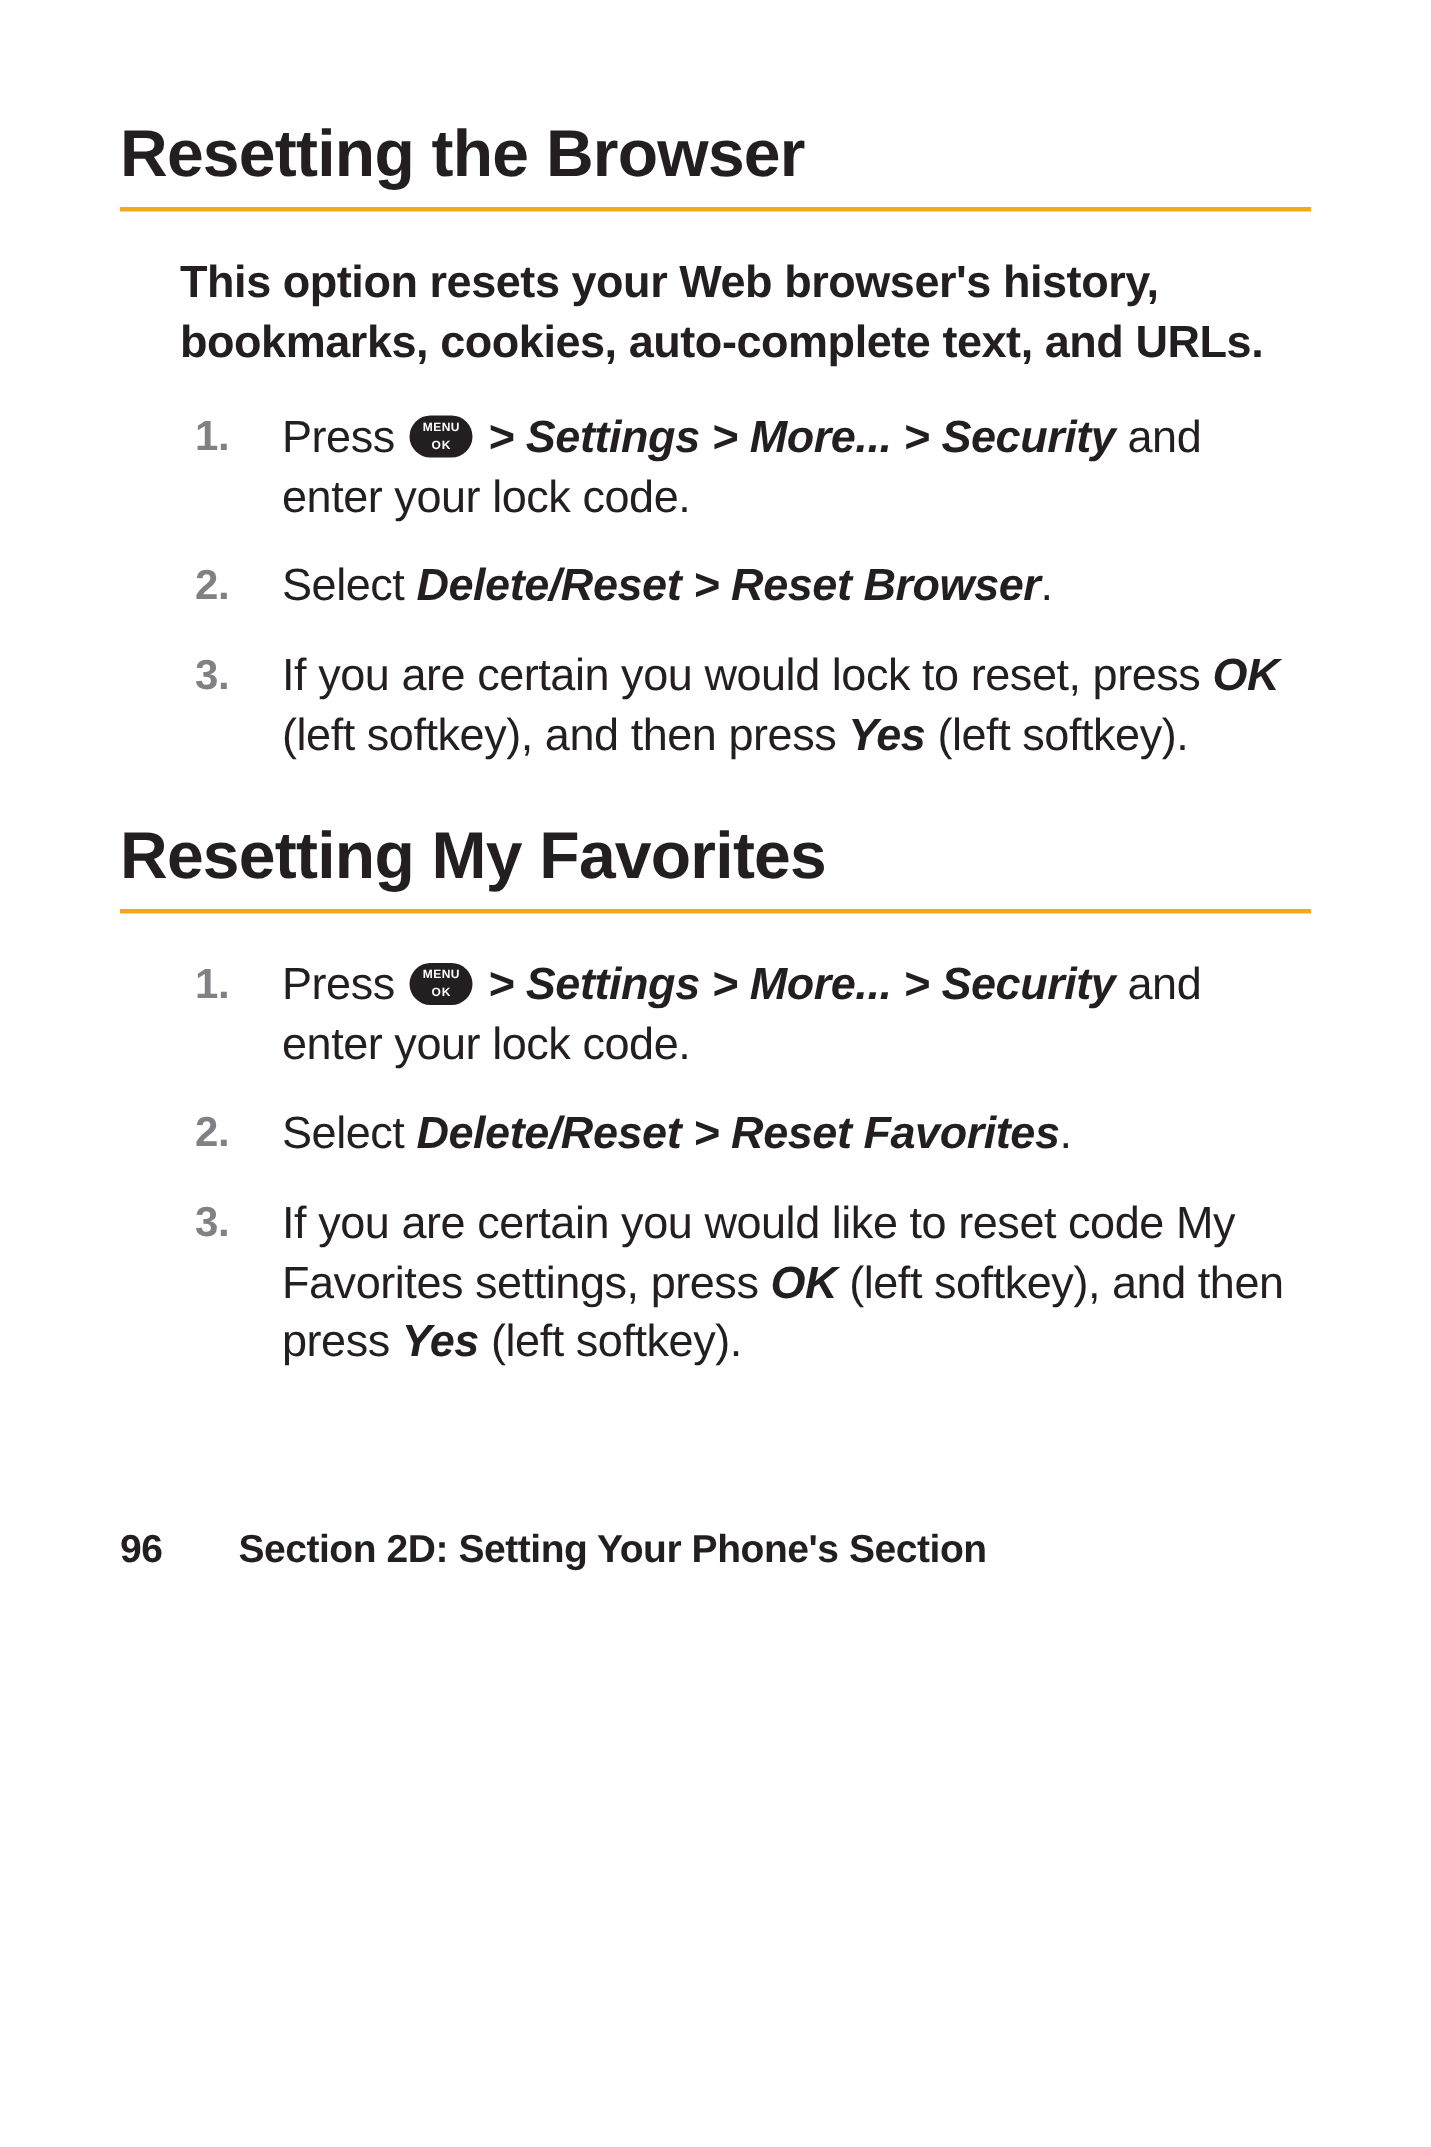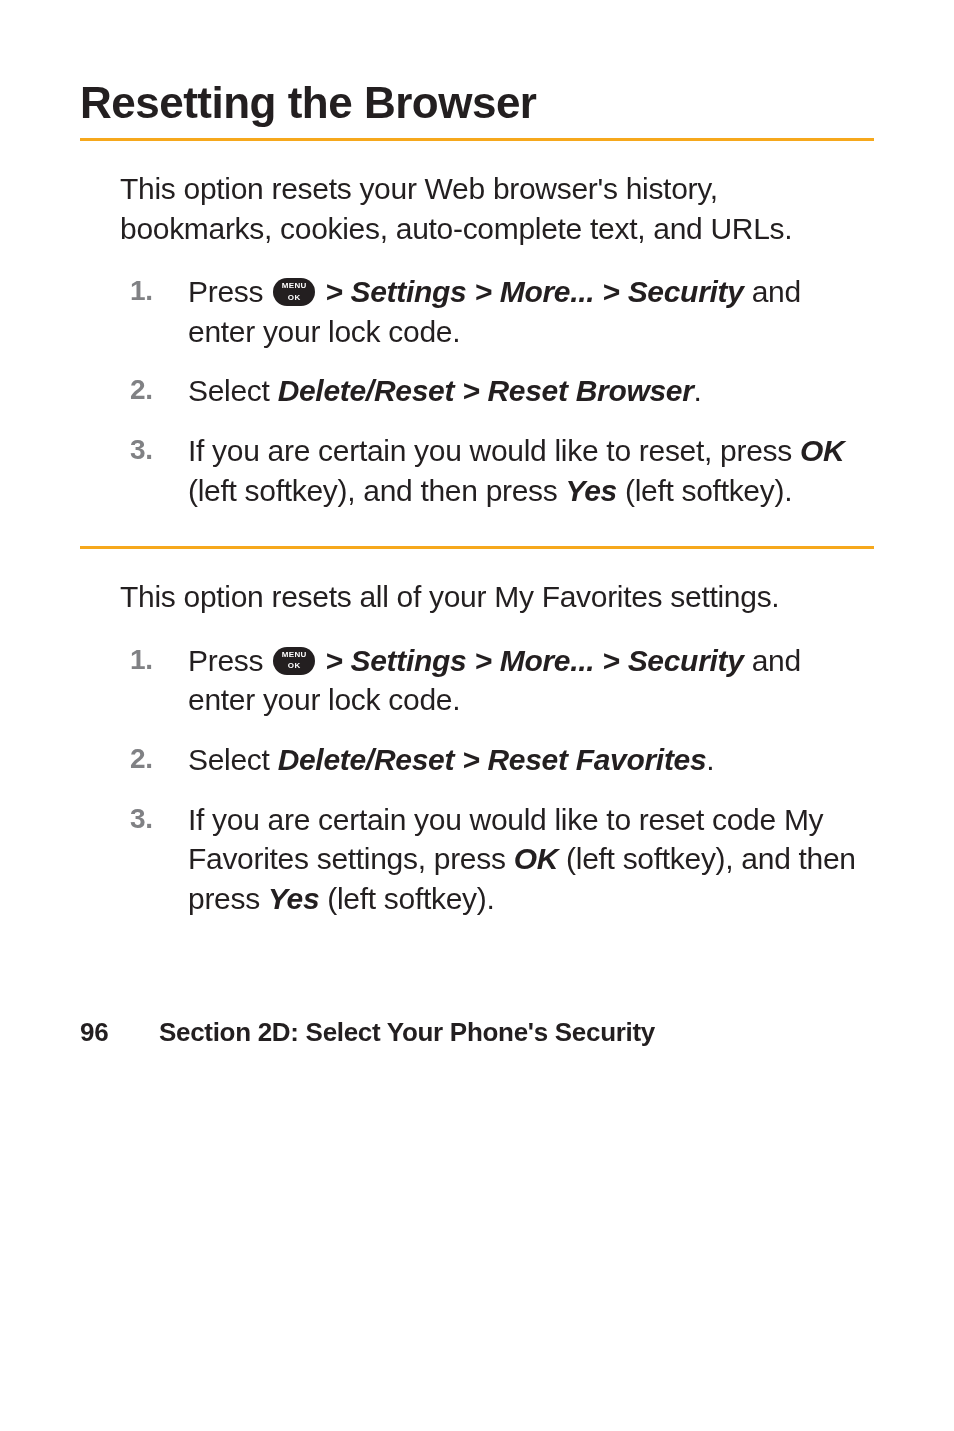--- a/index.html
+++ b/index.html
@@ -1,20 +1,20 @@
 <!DOCTYPE html>
 <html><head>
 <meta charset="utf-8">
 <style>
   * { margin: 0; padding: 0; box-sizing: border-box; }
   html, body { width: 954px; height: 1431px; background: #fff; font-family: "Myriad Pro", "Segoe UI", -apple-system, Arial, sans-serif; color: #231f20; }
   .page { position: relative; width: 954px; height: 1112px; padding: 78px 80px 0 80px; }
   .h1 { font-size: 44px; font-weight: 700; letter-spacing: -0.5px; margin-bottom: 10px; }
   .rule { height: 3px; background: #f6a81c; margin-bottom: 28px; }
-  .intro { font-size: 30px; line-height: 1.32; margin: 0 0 24px 40px; letter-spacing: -0.3px; }
+  .intro { font-size: 30px; line-height: 1.32; margin: 0 0 24px 40px; letter-spacing: -0.3px; font-weight: bold; }
   .steps { list-style: none; margin: 0 0 36px 50px; }
   .steps li { display: flex; align-items: flex-start; font-size: 30px; line-height: 1.32; margin-bottom: 20px; letter-spacing: -0.3px; }
   .num { width: 58px; flex: 0 0 58px; font-weight: 700; color: #808184; font-size: 28px; padding-top: 1px; }
   .body { flex: 1; }
   .b { font-weight: 700; font-style: italic; }
   .menu-icon { display: inline-block; vertical-align: -4px; width: 42px; height: 28px; background: #231f20; border-radius: 14px / 14px; position: relative; margin: 0 2px; }
   .menu-icon::before { content: "MENU"; position: absolute; top: 3px; left: 0; right: 0; text-align: center; color: #fff; font-size: 8px; font-weight: 700; letter-spacing: 0.3px; }
   .menu-icon::after { content: "OK"; position: absolute; bottom: 3px; left: 0; right: 0; text-align: center; color: #fff; font-size: 8px; font-weight: 700; letter-spacing: 0.5px; }
   .footer { position: absolute; left: 80px; bottom: 64px; font-size: 26px; letter-spacing: -0.3px; }
   .footer .pg { font-weight: 700; display: inline-block; width: 72px; margin-top: 28px; }
@@ -38,27 +38,27 @@
     </li>
     <li>
       <span class="num">2.</span>
       <span class="body">
         <span>Select </span><span class="b">Delete/Reset &gt; Reset Browser</span><span>.</span>
       </span>
     </li>
     <li>
       <span class="num">3.</span>
       <span class="body">
-        <span>If you are certain you would like to reset, press </span><span class="b">OK</span><span> (left softkey), and then press </span><span class="b">Yes</span><span> (left softkey).</span>
+        <span>If you are certain you would lock to reset, press </span><span class="b">OK</span><span> (left softkey), and then press </span><span class="b">Yes</span><span> (left softkey).</span>
       </span>
     </li>
   </ol>
 
+  <div class="h1">Resetting My Favorites</div>
   <div class="rule"></div>
-  <div class="intro">This option resets all of your My Favorites settings.</div>
 
   <ol class="steps">
     <li>
       <span class="num">1.</span>
       <span class="body">
         <span>Press </span><span class="menu-icon"></span><span class="b"> &gt; Settings &gt; More... &gt; Security</span><span> and enter your lock code.</span>
       </span>
     </li>
     <li>
       <span class="num">2.</span>
@@ -69,16 +69,16 @@
     <li>
       <span class="num">3.</span>
       <span class="body">
         <span>If you are certain you would like to reset code My Favorites settings, press </span><span class="b">OK</span><span> (left softkey), and then press </span><span class="b">Yes</span><span> (left softkey).</span>
       </span>
     </li>
   </ol>
 
   <div class="footer">
     <span class="pg">96</span>
-    <span class="sec">Section 2D: Select Your Phone's Security</span>
+    <span class="sec">Section 2D: Setting Your Phone's Section</span>
   </div>
 
 </div>
 
 </body></html>

